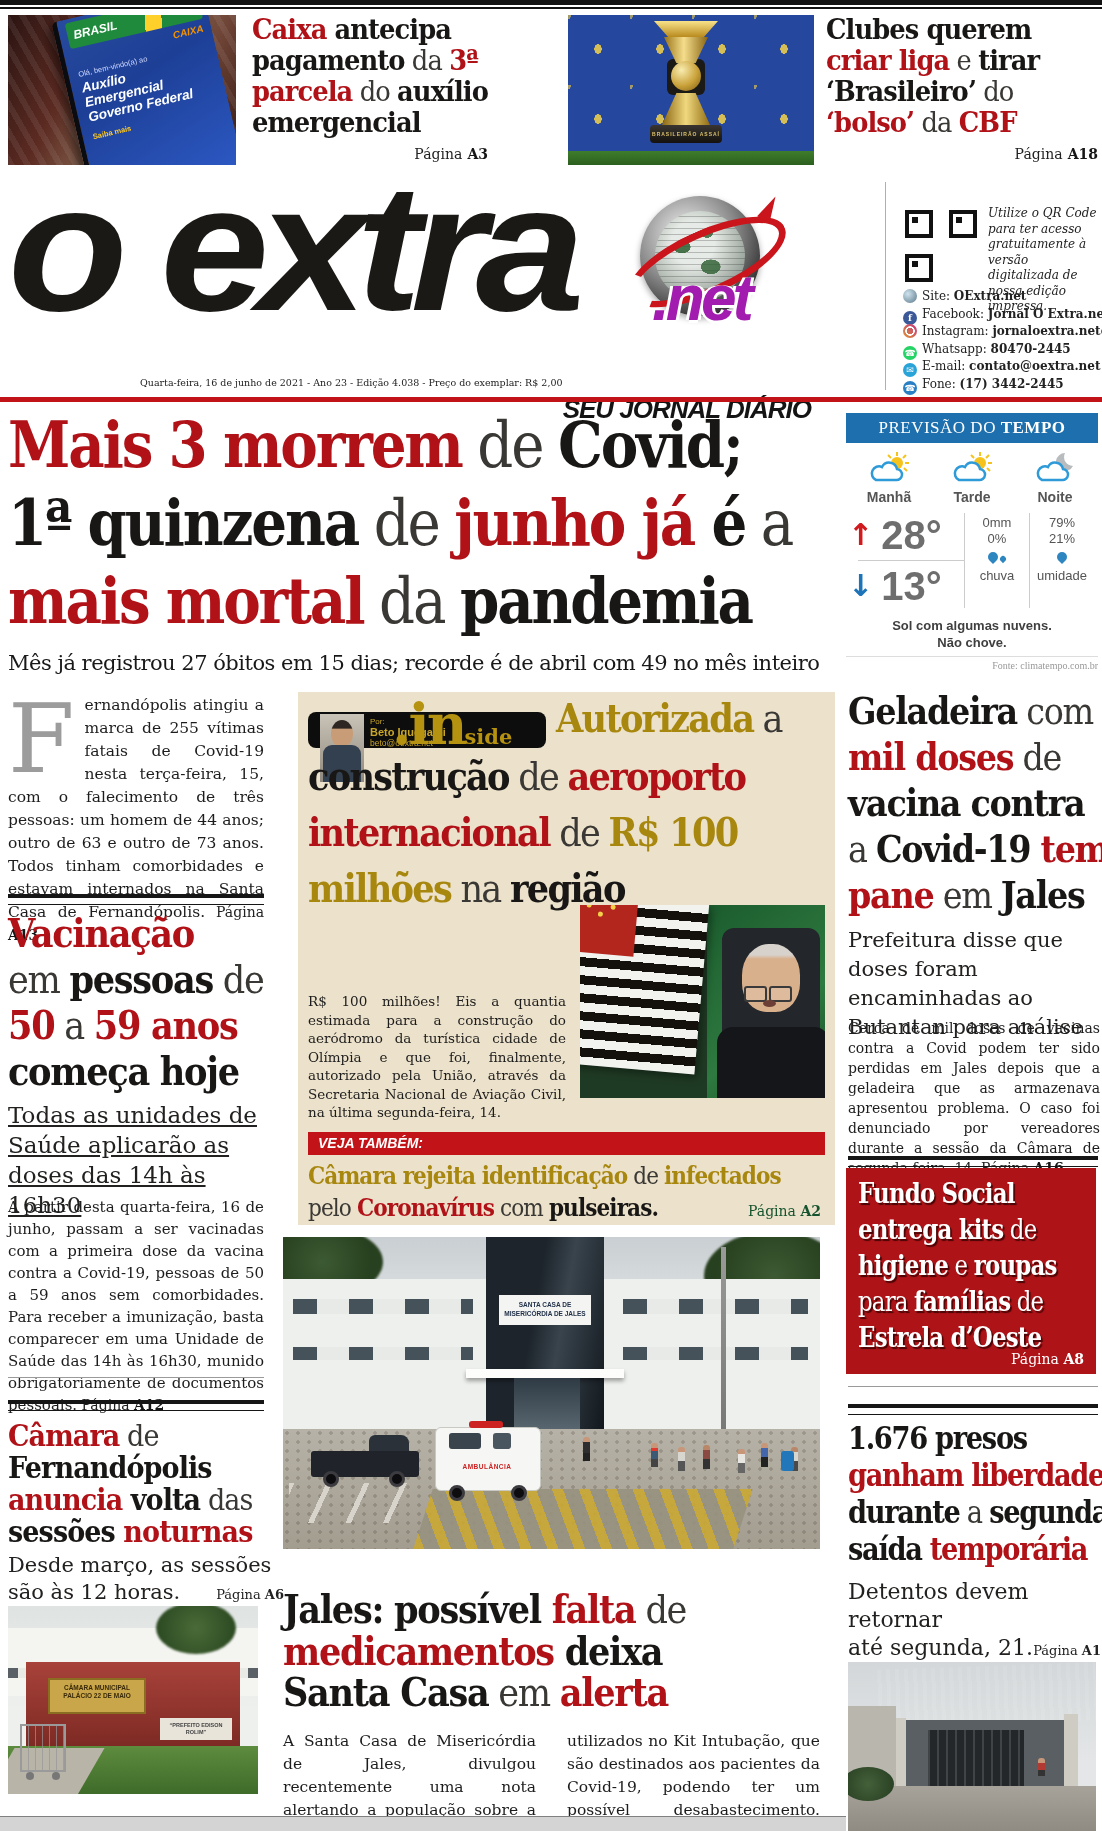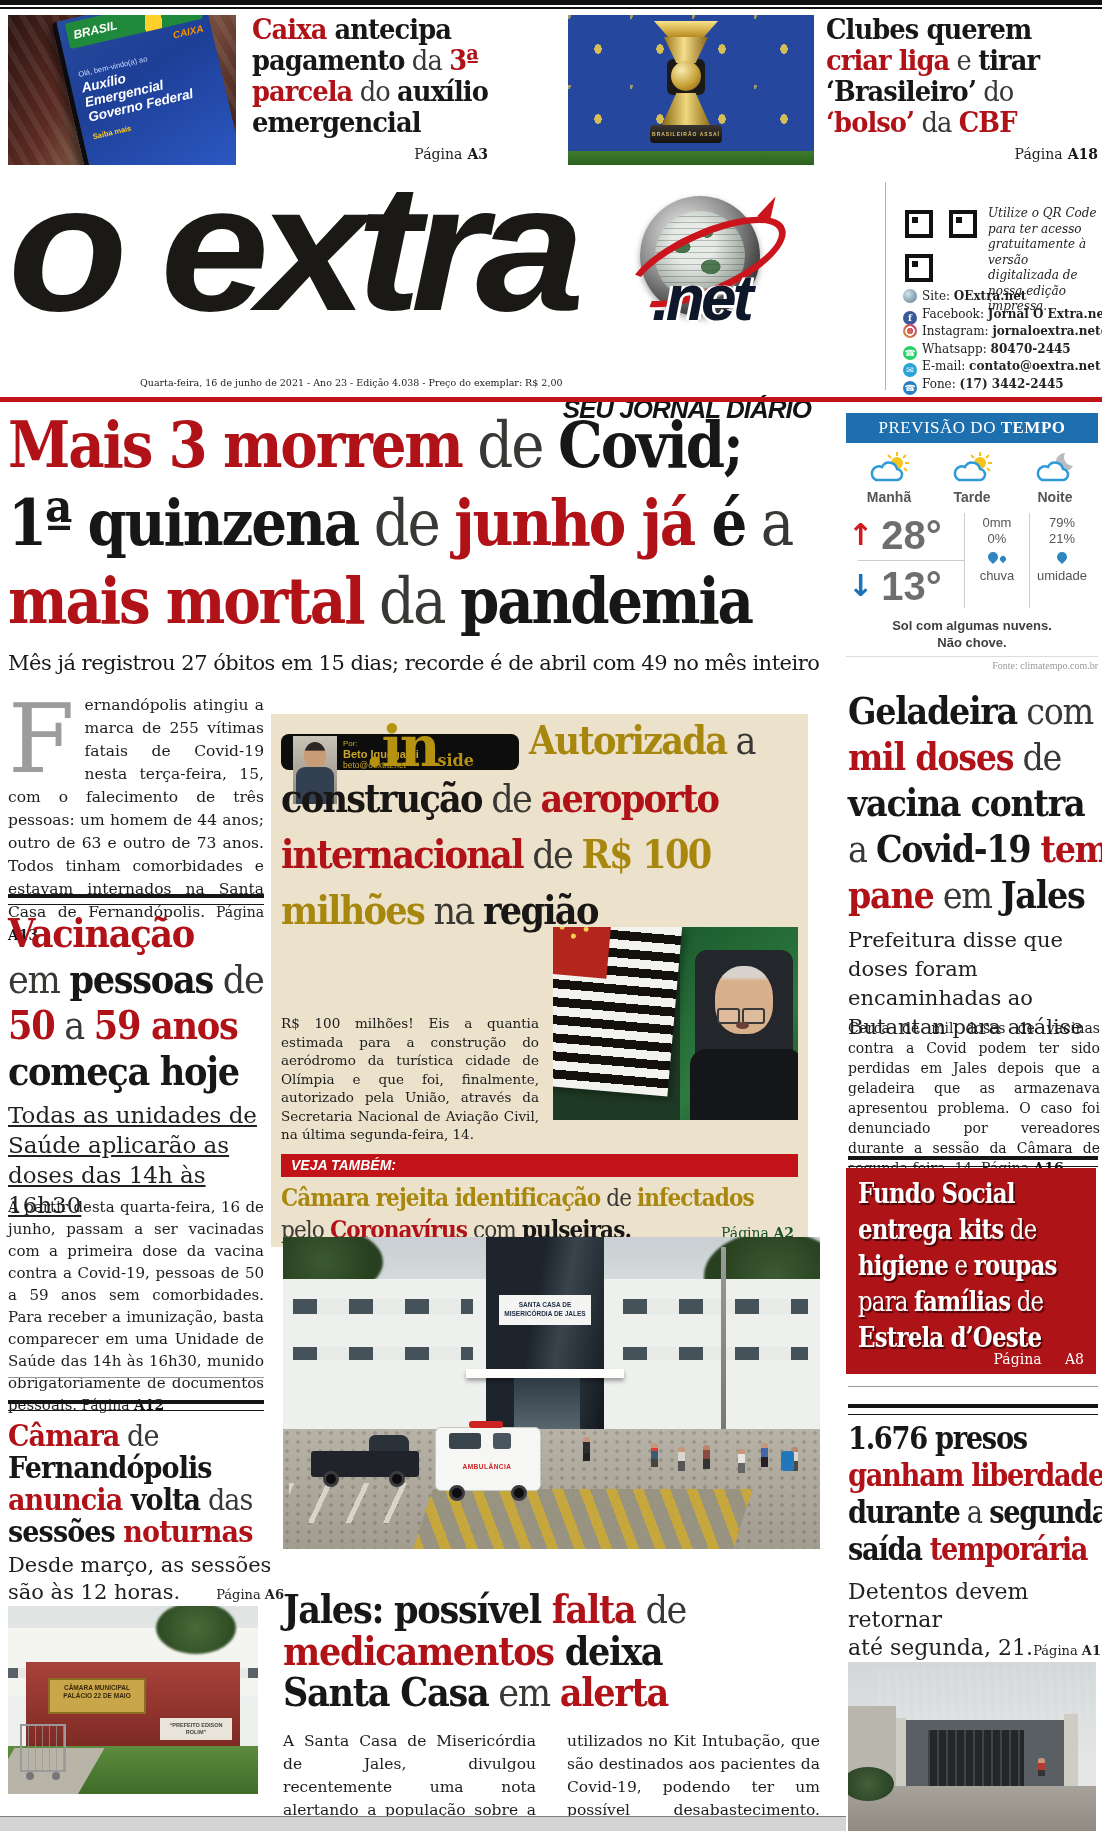--- a/index.html
+++ b/index.html
@@ -41,21 +41,21 @@
   .globe-inner:before{content:"";position:absolute;inset:0;
     background:radial-gradient(14px 10px at 30% 40%,rgba(44,94,48,.85) 60%,transparent 62%),
                radial-gradient(16px 12px at 62% 62%,rgba(44,94,48,.8) 60%,transparent 62%),
                radial-gradient(9px 7px at 58% 25%,rgba(44,94,48,.8) 60%,transparent 62%),
                repeating-linear-gradient(#0000 0 5px,rgba(30,30,30,.25) 5px 6px);}
   .globe-ring{position:absolute;left:-18px;top:34px;width:156px;height:50px;border:7px solid #c9151b;
     border-radius:50%;transform:rotate(-24deg);border-left-color:transparent;}
   .ring-tip{position:absolute;right:-14px;top:-6px;width:0;height:0;
     border-left:26px solid #c9151b;border-top:7px solid transparent;border-bottom:7px solid transparent;
     transform:rotate(-38deg);}
-  #logo-net{left:652px;top:266px;font:italic 900 64px/1 "Liberation Sans",sans-serif;color:#0f172a;
+  #logo-net{left:652px;top:266px;font:italic 900 64px/1 "Liberation Sans",sans-serif;color:#a21caf;
     letter-spacing:-4px;text-shadow:3px 0 0 #fff,-3px 0 0 #fff,0 3px 0 #fff;}
   #tagline{left:545px;top:356px;width:266px;text-align:right;
     font:italic 900 26px/1 "Liberation Sans",sans-serif;letter-spacing:-1px;color:#141414;margin-top:40px;}
   #dateline{left:140px;top:378px;font:400 9.5px/1 "DejaVu Serif",serif;color:#222;white-space:nowrap;}
   #mast-divider{left:885px;top:182px;width:1px;height:208px;background:#b0b0b0;}
   #qr{left:903px;top:208px;width:76px;height:76px;background:#fff;
     background-image:repeating-linear-gradient(0deg,#111 0 3px,#fff 3px 7px),
                      repeating-linear-gradient(90deg,#111 0 4px,#fff 4px 9px);
     background-blend-mode:lighten;}
   .qr-eye{position:absolute;width:20px;height:20px;border:4px solid #111;background:#fff;}
@@ -105,33 +105,33 @@
   #st2-sub{left:8px;top:1100px;width:268px;font-size:23px;line-height:30px;text-decoration:underline;}
   #st2-body{left:8px;top:1196px;width:256px;font-size:15px;line-height:22px;}
   #div-l-thin{left:8px;top:1377px;width:256px;}
   #div-l2{left:8px;top:1400px;width:256px;}
   #st3-hl{left:8px;top:1420px;font-size:30px;line-height:32px;letter-spacing:-1px;transform:scaleX(.9);}
   #st3-sub{left:8px;top:1552px;width:276px;font-size:21px;line-height:27px;}
   .sub-line2{display:flex;justify-content:space-between;align-items:baseline;}
   .pageref-sm{font:400 13px "DejaVu Serif",serif;color:#222;white-space:nowrap;}
   .pageref-sm b{font-weight:700;}
   
-  #inside{left:271px;top:692px;width:537px;height:533px;background:#ece1ca;margin-top:22px;}
+  #inside{left:298px;top:692px;width:537px;height:533px;background:#ece1ca;}
   .in-banner{position:absolute;left:10px;top:20px;width:238px;height:36px;background:#0d0d0d;border-radius:8px;}
   #ph-columnist{position:absolute;left:12px;top:2px;width:44px;height:68px;
     background:linear-gradient(#cac3b7,#8e887e);}
   .col-head{position:absolute;left:11px;top:6px;width:22px;height:27px;border-radius:50% 50% 46% 46%;
     background:linear-gradient(#2e2622 0 30%,#c79c76 34%);}
   .col-bod{position:absolute;left:3px;top:31px;width:38px;height:37px;background:#33404f;border-radius:9px 9px 0 0;}
   .in-credit{position:absolute;left:62px;top:5px;width:86px;color:#c8a629;
     font-family:"Liberation Sans",sans-serif;line-height:1.15;}
   .in-credit .by{font-size:8px;} .in-credit .au{font-size:11px;font-weight:700;} .in-credit .em{font-size:8.5px;}
   .in-logo{position:absolute;left:84px;top:-16px;font:700 56px/56px "DejaVu Serif",serif;
     color:#b5920f;letter-spacing:-3px;}
-  .in-logo .side{font-size:16px;letter-spacing:0;}
+  .in-logo .side{font-size:21px;letter-spacing:0;}
   #in-hl1{left:258px;top:0px;font-size:40px;line-height:52px;letter-spacing:-2px;transform:scaleX(.88);}
   #in-hl-rest{left:10px;top:56px;font-size:40px;line-height:55px;letter-spacing:-2px;transform:scaleX(.88);}
   #in-sub{left:10px;top:212px;width:280px;font-size:23px;line-height:28px;color:#2e2d2b;}
   #in-body{left:10px;top:300px;width:258px;font-size:13.5px;line-height:18.5px;text-align:justify;}
   #ph-airport{left:282px;top:213px;width:245px;height:193px;background:#1f3a24;}
   .veja-bar{position:absolute;left:10px;top:440px;width:517px;height:23px;background:#c11318;
     color:#fff;font:italic 700 14px/23px "Liberation Sans",sans-serif;padding-left:10px;box-sizing:border-box;}
   #in-also{left:10px;top:468px;font-size:24px;line-height:31px;letter-spacing:-1px;transform:scaleX(.9);}
   #in-also-page{right:14px;bottom:6px;font:400 14px "DejaVu Serif",serif;color:#14532d;}
   #in-also-page b{font-weight:700;}
@@ -142,21 +142,21 @@
   #st4-c2{left:567px;top:1730px;width:253px;}
   
   #st5-hl{left:848px;top:688px;font-size:38px;line-height:46px;letter-spacing:-1.5px;transform:scaleX(.88);}
   #st5-sub{left:848px;top:926px;width:262px;font-size:21px;line-height:29px;}
   #st5-body{left:848px;top:1018px;width:252px;font-size:14px;line-height:20px;}
   #div-r1{left:848px;top:1156px;width:250px;}
   #fundo{left:846px;top:1168px;width:250px;height:206px;background:#ae1317;box-sizing:border-box;padding:8px 12px;}
   #fundo-hl{font-size:27px;line-height:36px;letter-spacing:-1px;transform:scaleX(.85);
     text-shadow:2px 2px 1px rgba(40,0,0,.75);}
   #fundo-page{position:absolute;right:12px;bottom:7px;color:#fff;font:400 14px "DejaVu Serif",serif;}
-  #fundo-page b{font-weight:400;margin-left:19px;}
+  #fundo-page b{font-weight:700;}
   #div-r-thin{left:848px;top:1386px;width:250px;}
   #div-r2{left:848px;top:1404px;width:250px;}
   #st6-hl{left:848px;top:1420px;font-size:31px;line-height:37px;letter-spacing:-1.5px;transform:scaleX(.88);}
   #st6-sub{left:848px;top:1578px;width:262px;font-size:22px;line-height:28px;}
   
   #ph-auxilio{left:8px;top:15px;width:228px;height:150px;
     background:linear-gradient(115deg,#2b1412 0%,#5c2b22 30%,#8a6a54 55%,#6e4436 75%,#3a1c16 100%);}
   .money-tex{position:absolute;inset:0;
     background:repeating-linear-gradient(60deg,rgba(255,255,255,.07) 0 6px,transparent 6px 14px);}
   .phone{position:absolute;left:62px;top:-12px;width:150px;height:185px;border-radius:6px;

